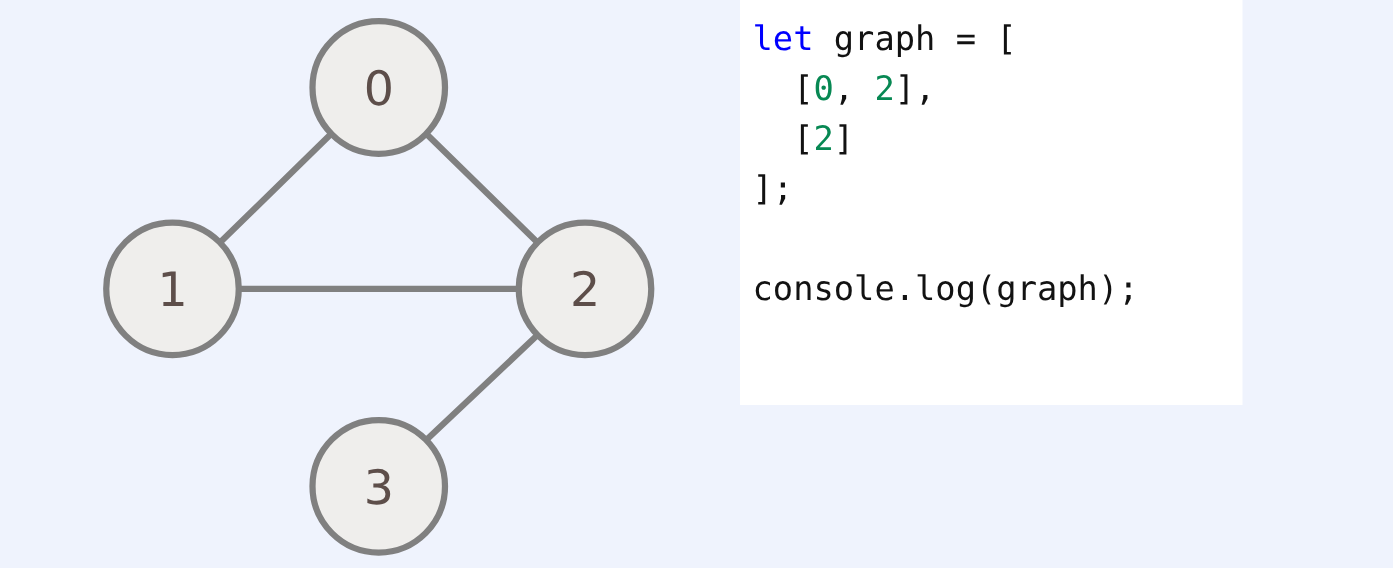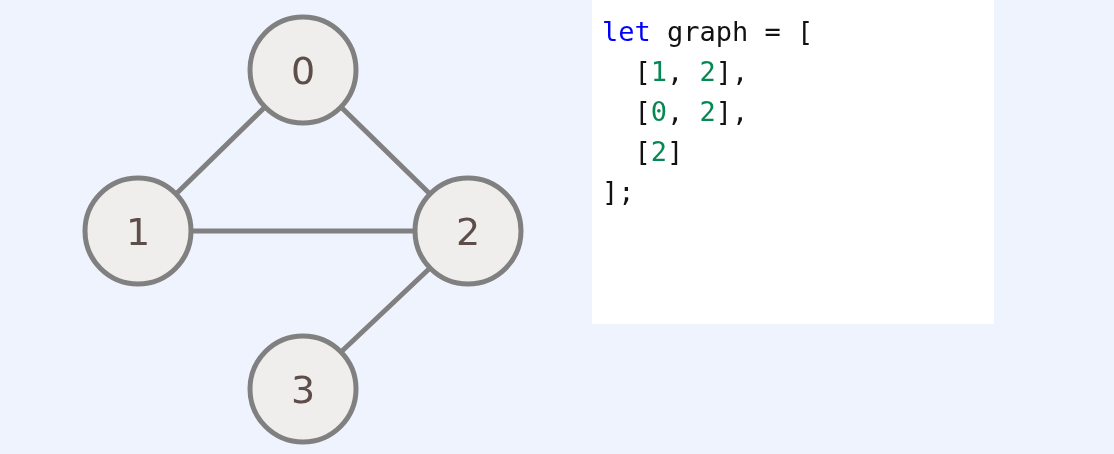--- a/index.html
+++ b/index.html
@@ -119,21 +119,21 @@
           <g>
             <circle cx="303" cy="389" r="53" class="node-circle" fill="#efeeec" stroke="#808080"></circle>
             <text x="303" y="390" class="node-label" fill="#5d4e4a">3</text>
           </g>
         </g>
     </svg>
   </div>
 
   <div id="code-panel">
     <pre id="code-block"><span class="code-line"><span class="tok-kw">let</span><span class="tok-plain"> graph = [</span>
-</span><span class="code-line"><span class="tok-plain">  [</span><span class="tok-num">1</span><span class="tok-plain">, </span><span class="tok-num">2</span><span class="tok-plain">],</span>
 </span><span class="code-line"><span class="tok-plain">  [</span><span class="tok-num">0</span><span class="tok-plain">, </span><span class="tok-num">2</span><span class="tok-plain">],</span>
 </span><span class="code-line"><span class="tok-plain">  [</span><span class="tok-num">2</span><span class="tok-plain">]</span>
 </span><span class="code-line"><span class="tok-plain">];</span>
 </span><span class="code-line blank">
+</span><span class="code-line"><span class="tok-plain">console.log(graph);</span>
 </span></pre>
   </div>
 
 </div>
 
 </body></html>

